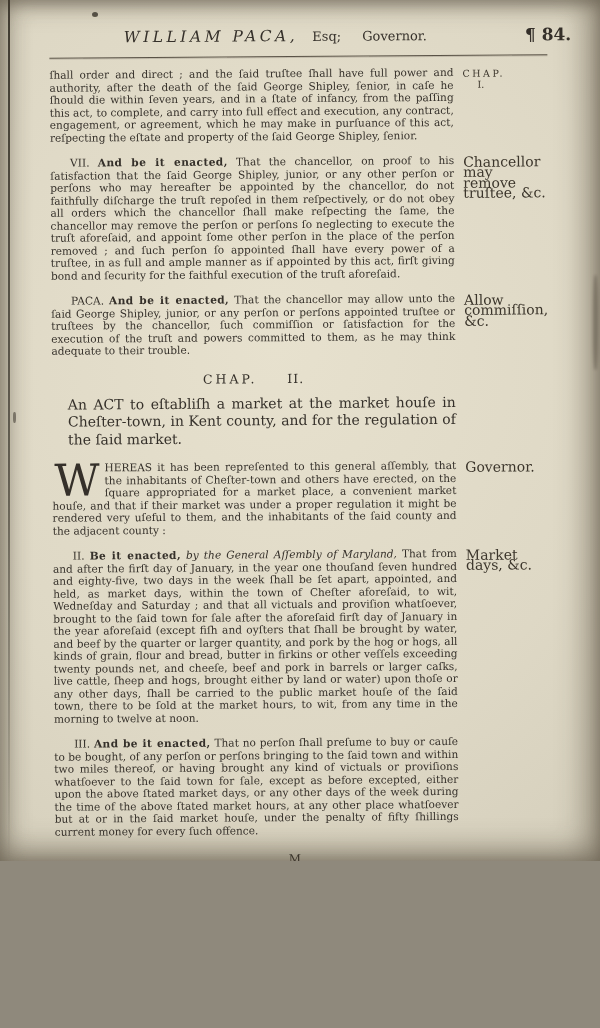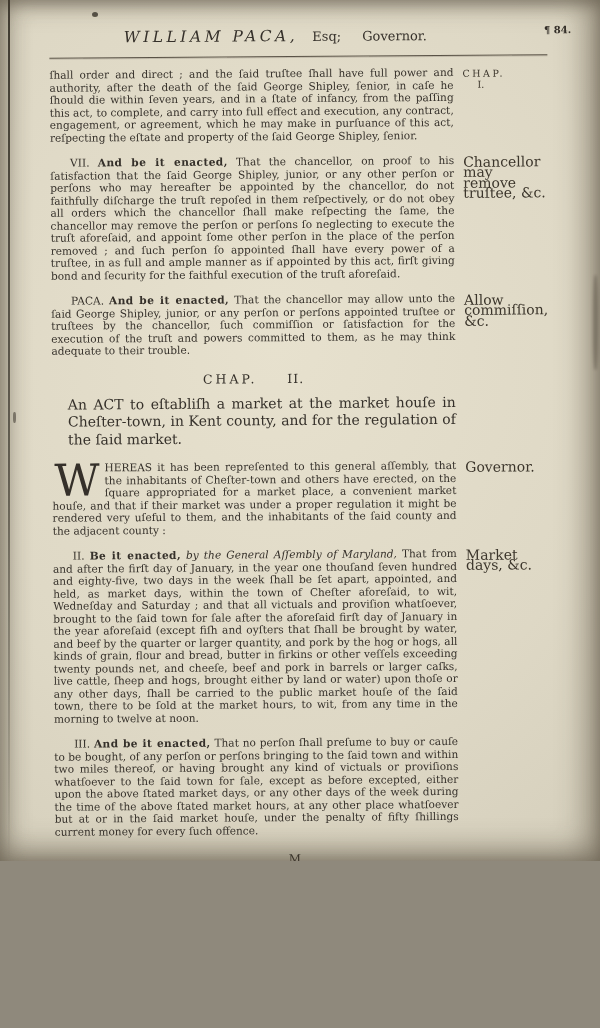--- a/index.html
+++ b/index.html
@@ -44,21 +44,21 @@
     transform: rotate(-0.4deg);
     display: flex; flex-direction: column;
   }
   .content { margin-left: 28px; display: flex; flex-direction: column; flex: 1; }
 
   .header { position: relative; height: 32px; padding-top: 4px; }
   .header-center { width: 452px; text-align: center; white-space: nowrap; }
   .gov-name { font-style: italic; letter-spacing: 3.5px; font-size: 15.5px; }
   .esq  { font-size: 13px; margin-left: 9px; }
   .govr { font-size: 13px; margin-left: 16px; }
-  .page-num { position: absolute; right: 2px; top: 4px; font-size: 10px; font-weight: bold; }
+  .page-num { position: absolute; right: 2px; top: 4px; font-size: 17px; font-weight: bold; }
 
   .rule {
     border-top: 1.2px solid rgba(55,47,37,.8);
     box-shadow: 0 1px 0 rgba(55,47,37,.18);
     margin: 2px 26px 10px 0;
   }
 
   .row { display: flex; align-items: flex-start; margin-bottom: 13px; }
   .col-text { width: 404px; }
   .col-note { width: 92px; padding-left: 9px; padding-top: 3px; }

